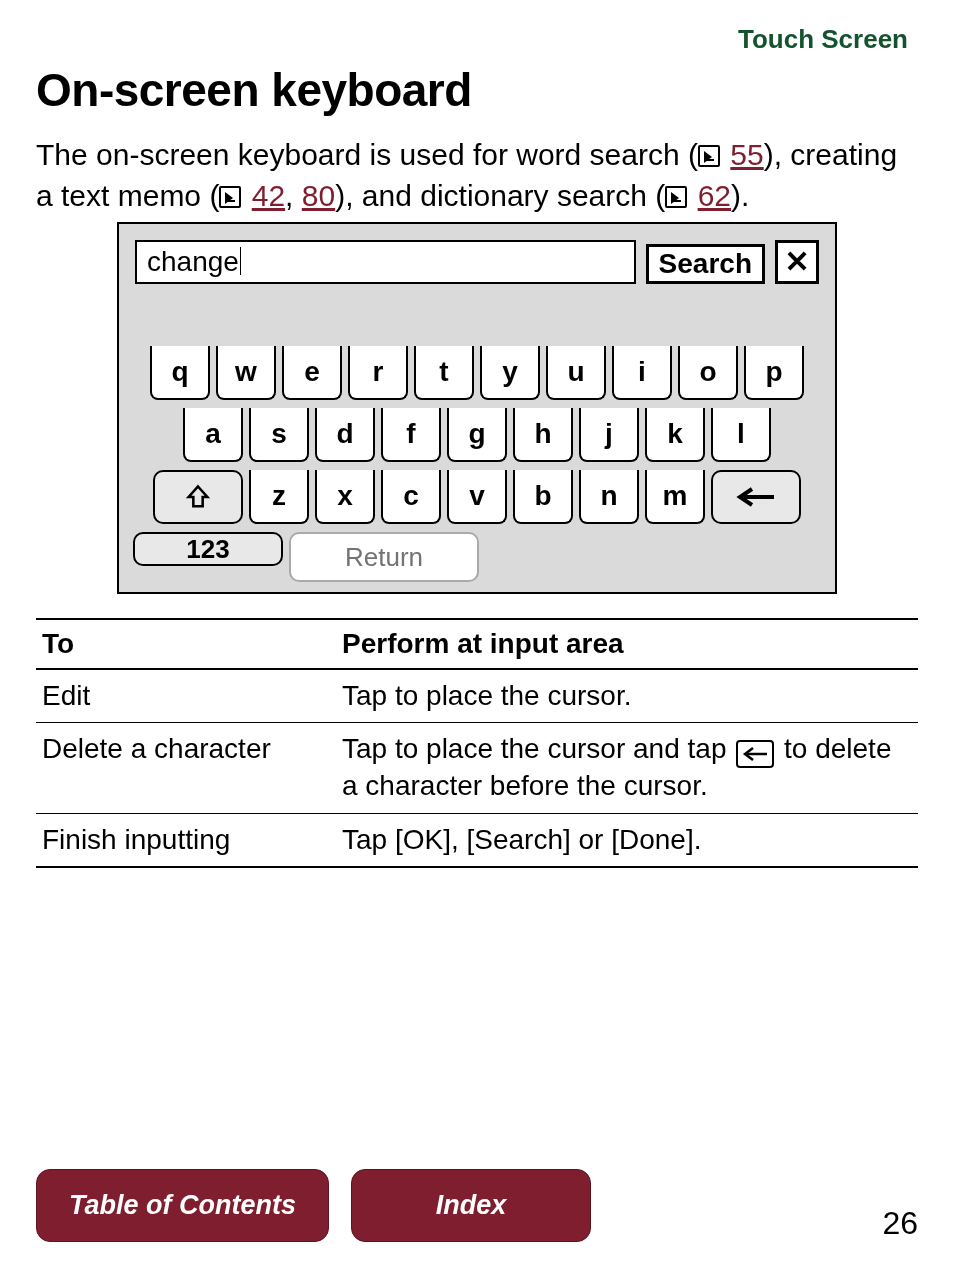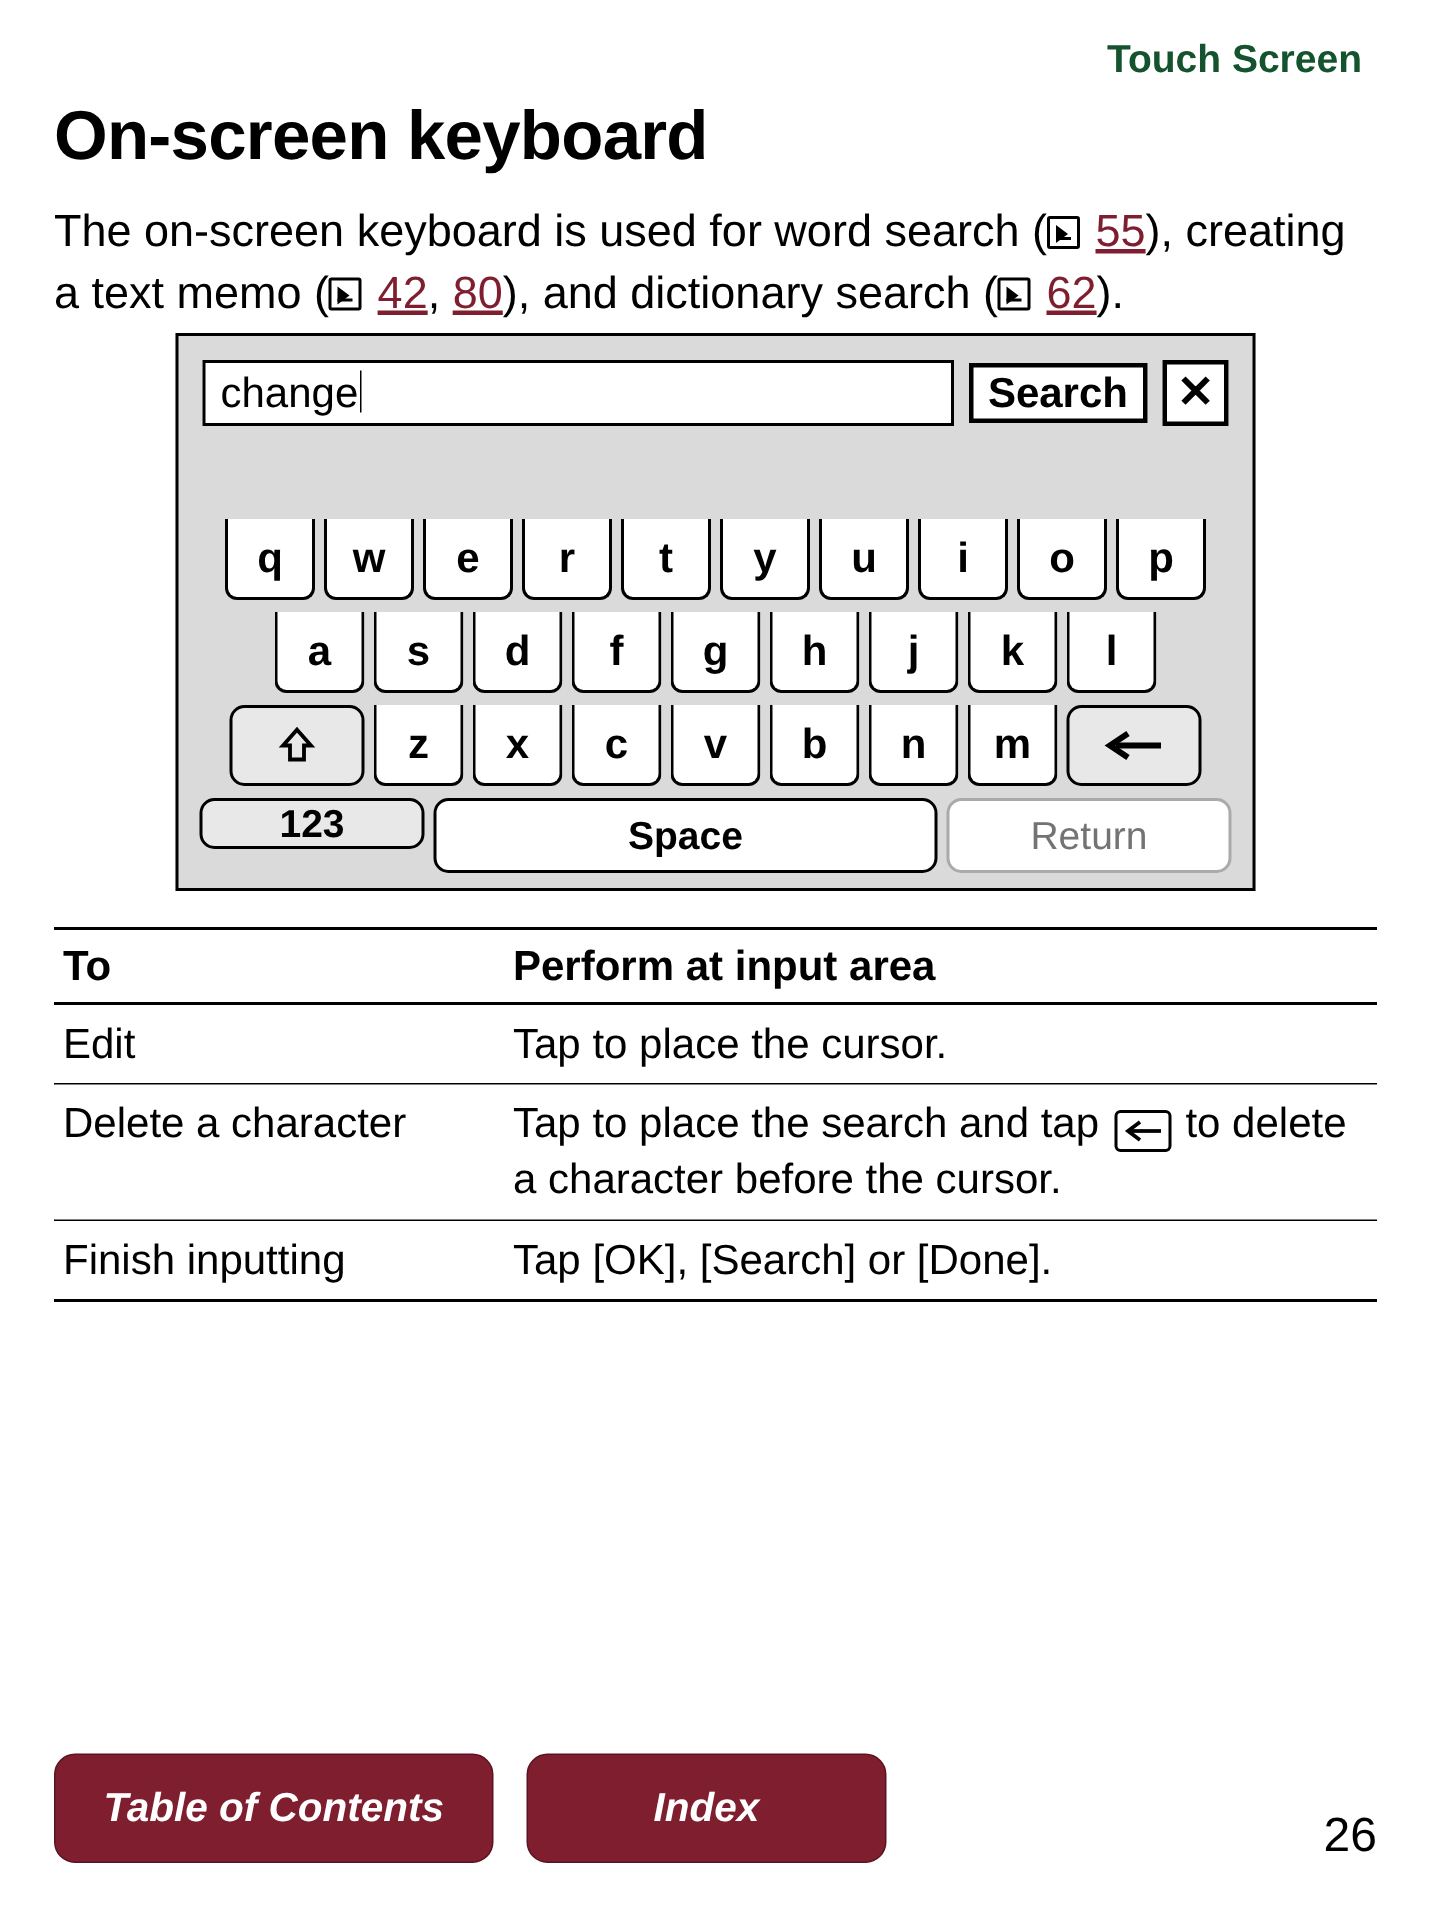--- a/index.html
+++ b/index.html
@@ -96,21 +96,21 @@
   .kbd-wrap {
     width: 720px;
     margin: -10px auto 24px auto;
     border: 2px solid #000;
     background: #dadada;
     padding: 16px 8px 10px 8px;
   }
   .kbd-top {
     display: flex;
     gap: 10px;
-    align-items: center;
+    align-items: flex-end;
     padding: 0 8px 8px 8px;
   }
   .kbd-input {
     flex: 1;
     background: #ffffff;
     border: 2px solid #000;
     font-family: Arial, sans-serif;
     font-size: 28px;
     padding: 4px 10px;
     height: 44px;
@@ -344,41 +344,40 @@
           <div class="key-back">
             <svg width="44" height="20" viewBox="0 0 44 20">
               <line x1="40" y1="10" x2="10" y2="10" stroke="#000" stroke-width="4"></line>
               <polyline points="18,2 6,10 18,18" fill="none" stroke="#000" stroke-width="4"></polyline>
             </svg>
           </div>
         </div>
     </div>
     <div class="bottom-row">
       <div class="key-123">123</div>
-      <div class="key-space">Space</div>
       <div class="key-return">Return</div>
     </div>
   </div>
 
   <table class="actions">
     <thead>
       <tr>
         <th>To</th>
         <th>Perform at input area</th>
       </tr>
     </thead>
     <tbody>
       <tr>
         <td>Edit</td>
         <td>Tap to place the cursor.</td>
       </tr>
       <tr>
         <td>Delete a character</td>
         <td>
-          <span>Tap to place the search and tap </span><span class="inline-back">
+          <span>Tap to place the cursor and tap </span><span class="inline-back">
             <svg width="28" height="16" viewBox="0 0 28 16">
                 <line x1="26" y1="8" x2="6" y2="8" stroke="#000" stroke-width="2.5"></line>
                 <polyline points="12,2 4,8 12,14" fill="none" stroke="#000" stroke-width="2.5"></polyline>
               </svg>
           </span><span> to delete a character before the cursor.</span>
         </td>
       </tr>
       <tr>
         <td>Finish inputting</td>
         <td>Tap [OK], [Search] or [Done].</td>

